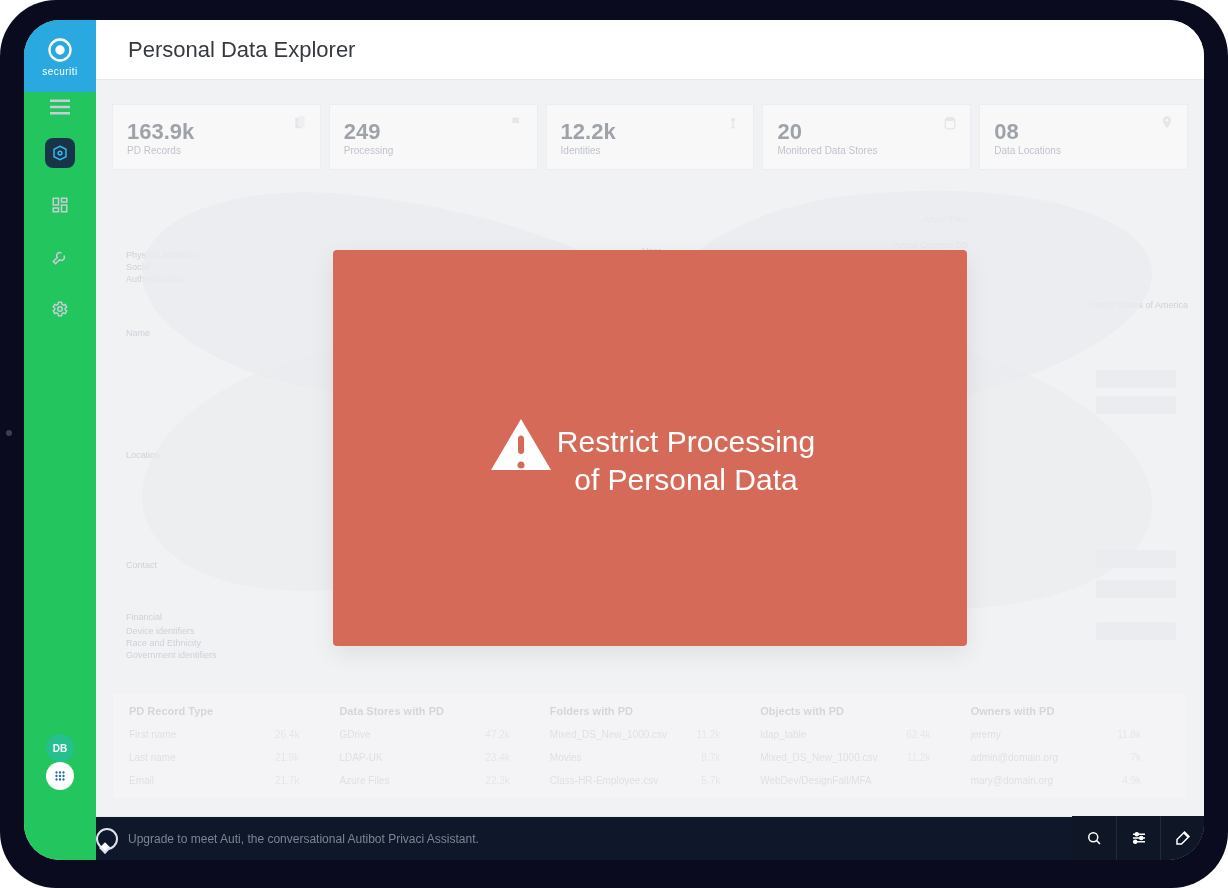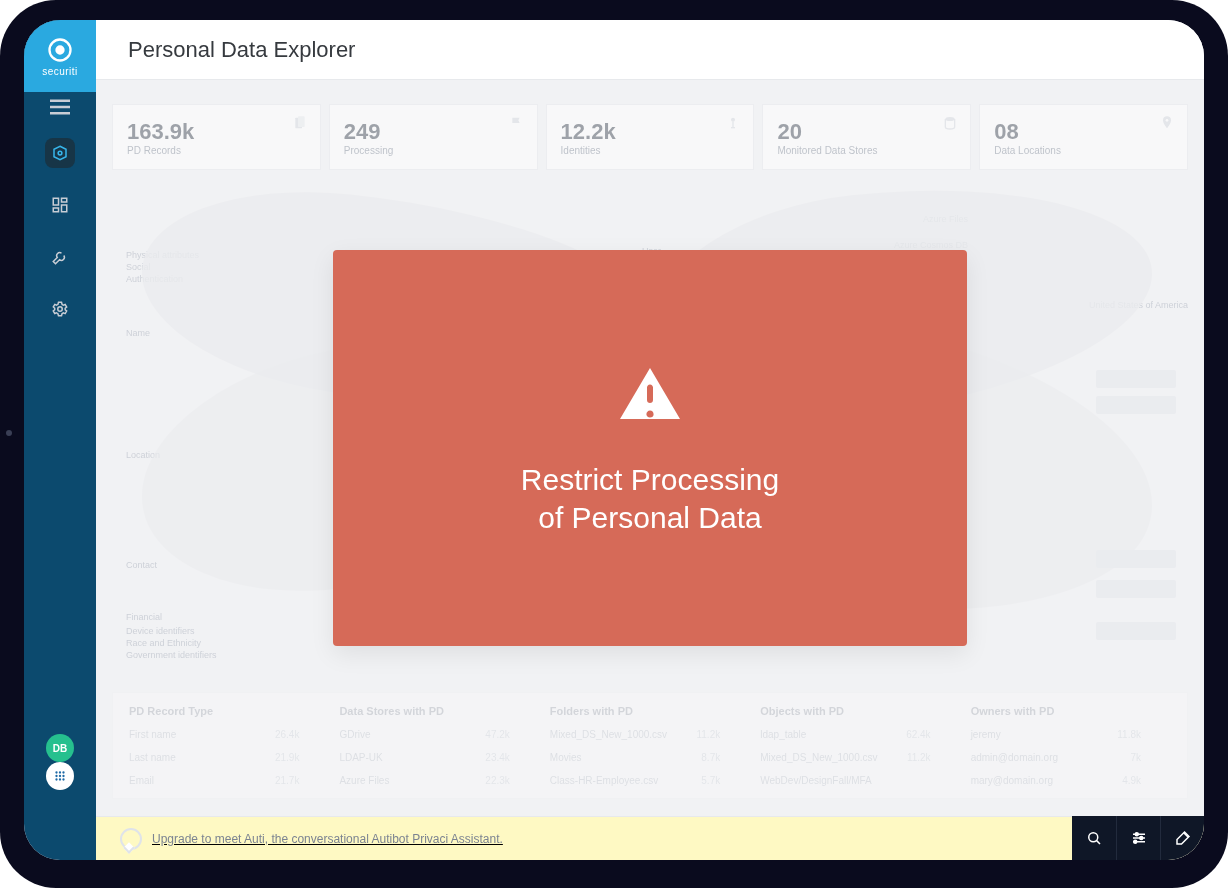--- a/index.html
+++ b/index.html
@@ -14,21 +14,21 @@
     position: relative;
     width: 100%; height: 100%;
     background: #f1f2f4;
     border-radius: 36px;
     overflow: hidden;
   }
 
   
   .sidebar {
     position: absolute; left: 0; top: 0; bottom: 0; width: 72px;
-    background: #0c4a6e;
+    background: #22c55e;
     display: flex; flex-direction: column; align-items: center;
     z-index: 2;
   }
   .logo {
     width: 72px; height: 72px; background:#2aa9e0; color:#fff;
     display:flex; flex-direction:column; align-items:center; justify-content:center;
     font-size:10px; letter-spacing:.5px;
   }
   .logo svg { width:28px; height:28px; }
   .logo-label { margin-top:2px; font-weight:500; }
@@ -73,40 +73,40 @@
 
   
   .faint-table { margin-top:22px; background:#fff; border:1px solid #eceef1; padding:12px 16px; opacity:.45; }
   .ft-head { display:flex; gap:10px; font-size:11px;color:#6d7685;font-weight:600; }
   .ft-head > div { flex:1; }
   .ft-row { display:flex; gap:10px; font-size:10px;color:#99a2b0; margin-top:12px; align-items:center;}
   .ft-row > div { flex:1; display:flex;justify-content:space-between; padding-right:30px;}
   .ft-row .v { color:#b4bcc8;}
 
   
-  .assistbar { position:absolute; left:72px; right:0; bottom:0; height:44px; background:#fef9c3; border-top:1px solid #e7e9ec; display:flex; align-items:center; padding:0 24px;text-decoration:underline; }
+  .assistbar { position:absolute; left:72px; right:0; bottom:0; height:44px; background:#0f172a; border-top:1px solid #e7e9ec; display:flex; align-items:center; padding:0 0; }
   .chat-bubble{width:22px;height:22px;border-radius:50%;border:2px solid #dfe3e9;margin-right:10px;position:relative;}
   .chat-bubble:after{content:"";position:absolute;left:3px;bottom:-4px;width:6px;height:6px;border-left:2px solid #dfe3e9;border-bottom:2px solid #dfe3e9;transform:rotate(-45deg);background:#fff;}
   .assist-text { font-size:12px;color:#7c8491; }
   .rt-actions { position:absolute; right:0; bottom:0; height:44px; display:flex; }
   .rt-btn { width:44px; height:44px;background:#0f1727;color:#fff;display:flex;align-items:center;justify-content:center;cursor:pointer;}
   .rt-btn + .rt-btn { border-left:1px solid #222b3d;}
   .rt-btn svg{width:18px;height:18px;}
 
   
   .modal-overlay{
     position:absolute; left:72px; right:0; top:60px; bottom:44px;
     display:flex;align-items:center;justify-content:center;
     background:rgba(241,242,244,.5);
     z-index:10;
     pointer-events:none;
   }
   .modal{
     width:634px;height:396px;background:#d66a58;border-radius:4px;
-    display:flex;flex-direction:column;align-items:center;justify-content:center;
+    display:flex;align-items:center;justify-content:center;
     color:#fff; box-shadow:0 8px 24px rgba(0,0,0,.08);
     pointer-events:auto;
   }
   .modal svg{width:72px;height:72px;}
   .modal-title{margin-top:26px;font-size:30px;font-weight:500;line-height:1.28;text-align:center;}
 
   
   .band{position:absolute;background:#e3e6ea;opacity:.8;border-radius:40% 60% 60% 40% / 50% 50% 50% 50%;}
 
   .home-dot{position:absolute;left:6px;top:430px;width:6px;height:6px;border-radius:50%;background:#3a3f55;}

